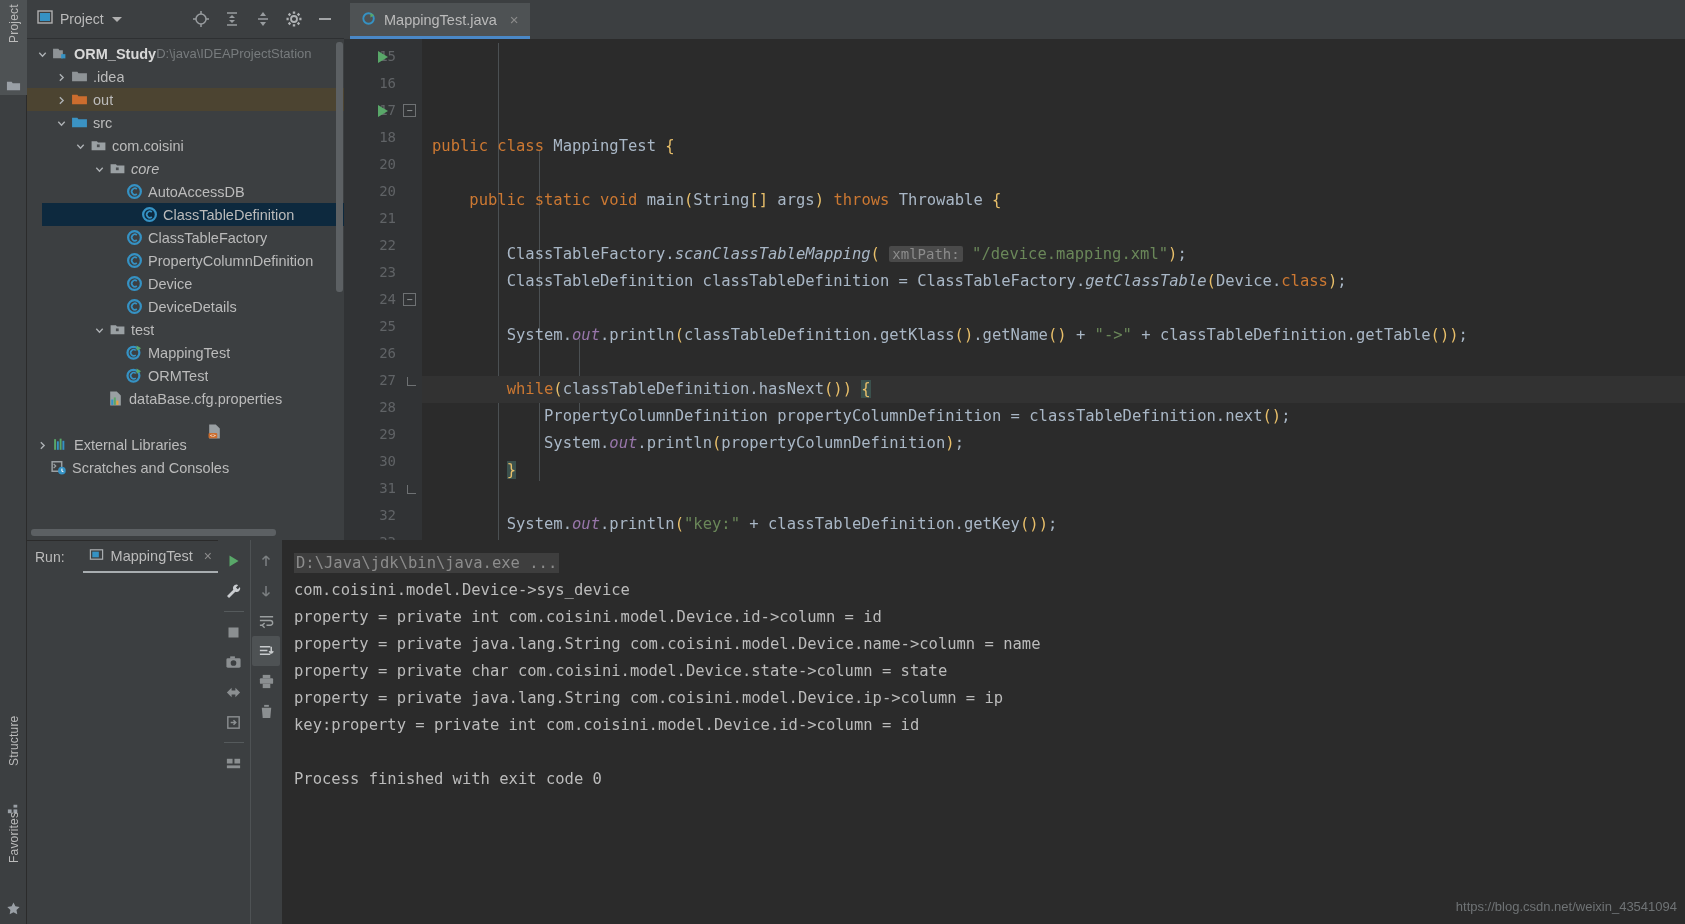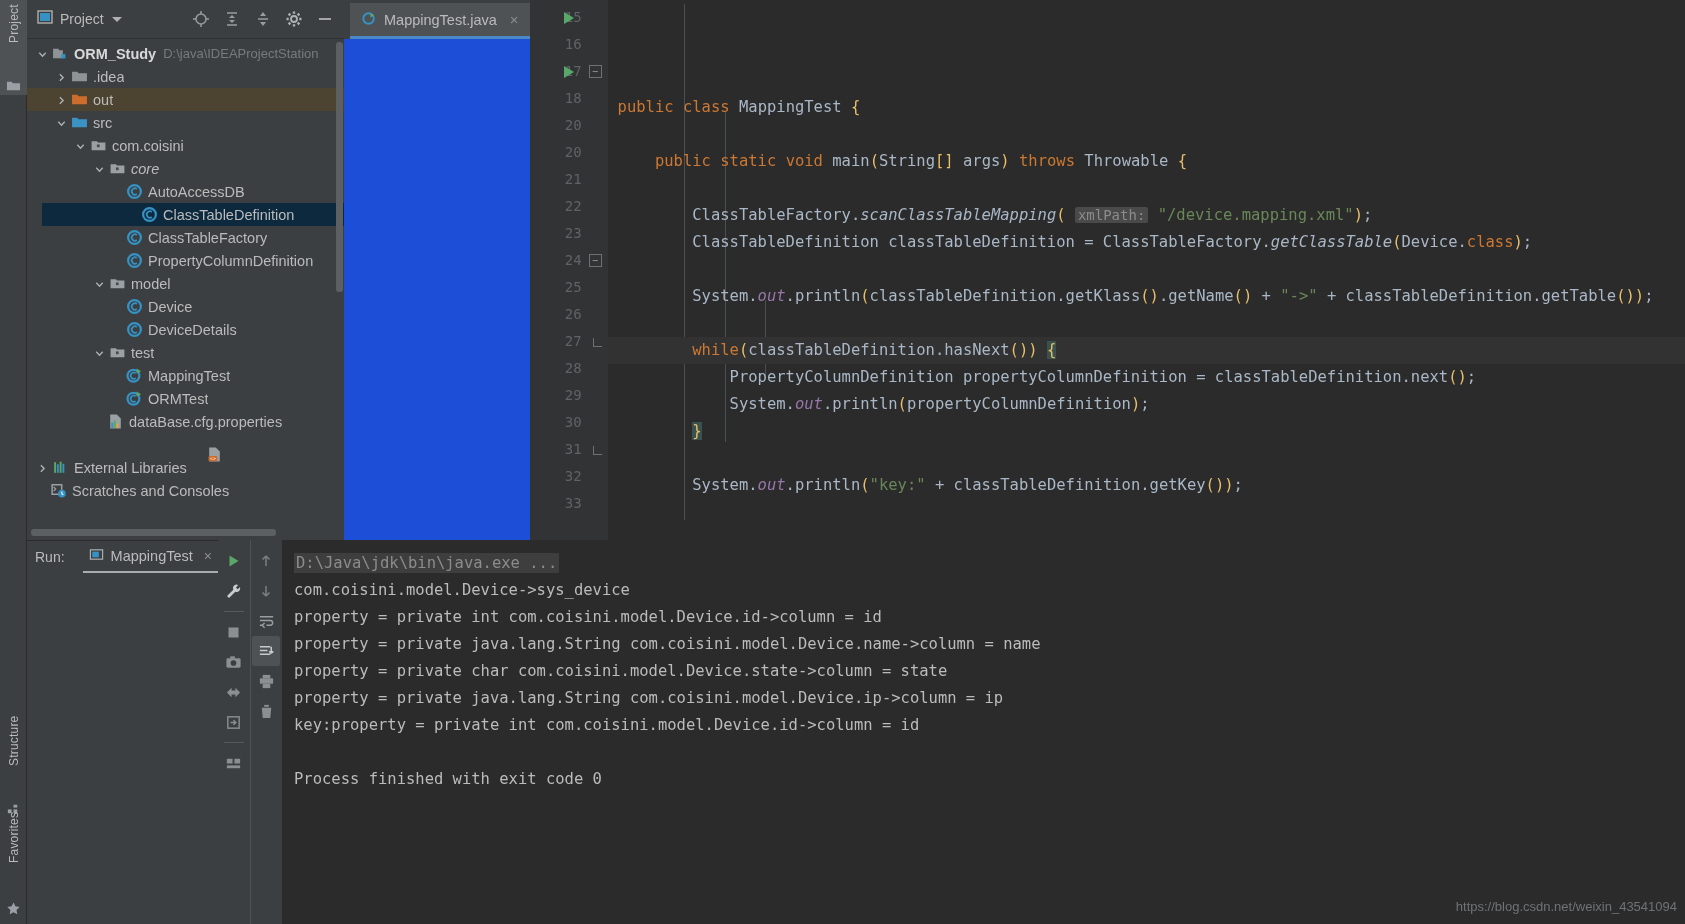--- a/index.html
+++ b/index.html
@@ -53,33 +53,33 @@
     display: flex; align-items: center; height: 23px; white-space: nowrap;
     font-size: 14.5px; color: #bbbbbb; padding-right: 4px; position: relative;
   }
   .row.sel { background: #0d293e; margin-left: 15px; }
   .row.hl  { background: #4c4431; }
   .twisty { width: 13px; height: 13px; flex: 0 0 13px; margin-right: 2px; }
   .nospace { width: 13px; flex: 0 0 13px; }
   .ico { width: 17px; height: 17px; flex: 0 0 17px; margin-right: 5px; }
   .lbl { overflow: hidden; text-overflow: clip; }
   .lbl.bold { font-weight: bold; color: #d8d8d8; }
-  .path { color: #777b7d; font-size: 13px; margin-left: 7px; }
+  .path { color: #777b7d; font-size: 13px; }
 
   .pp-scroll-v {
     position: absolute; right: 1px; top: 42px; width: 7px; height: 250px;
     background: #5c6063; border-radius: 3px;
   }
   .pp-scroll-h {
     position: absolute; left: 4px; bottom: 4px; height: 7px; width: 245px;
     background: #5c6063; border-radius: 3px;
   }
 
   
-  .editor-col { flex: 1; display: flex; flex-direction: row; background: #1d4ed8; position: relative; }
+  .editor-col { flex: 1; display: flex; flex-direction: column; background: #0f172a; position: relative; }
   .tabbar { height: 39px; background: #3c3f41; display: flex; align-items: flex-end; position: relative; }
   .etab {
     display: flex; align-items: center; height: 36px; padding: 0 11px 0 12px;
     background: #4e5254; border-bottom: 3px solid #4a88c7; gap: 7px;
     font-size: 14.5px; color: #bbbbbb; margin-left: 6px;
   }
   .etab .x { color: #8c8c8c; font-size: 15px; margin-left: 6px; }
 
   .code-area { flex: 1; display: flex; background: #2b2b2b; overflow: hidden; position: relative; }
   .gutter {
@@ -326,30 +326,20 @@
             <span class="lbl">ClassTableFactory</span>
           </div>
           <div class="row" style="padding-left: 86px;">
             <span class="nospace"></span>
             <span class="ico"><svg width="17" height="17" viewBox="0 0 16 16">
                 <circle cx="8" cy="8" r="6" fill="none" stroke="#3592c4" stroke-width="2.1"></circle>
                 <path d="M10.2 5.6a3 3 0 100 4.8" fill="none" stroke="#3592c4" stroke-width="1.6"></path>
               </svg></span>
             <span class="lbl">PropertyColumnDefinition</span>
           </div>
-          <div class="row" style="padding-left: 67px;">
-            <span class="twisty"><svg width="11" height="11" viewBox="0 0 12 12">
-                <path d="M2.5 4.2L6 7.8l3.5-3.6" stroke="#aeb2b5" stroke-width="1.5" fill="none"></path>
-              </svg></span>
-            <span class="ico"><svg width="17" height="17" viewBox="0 0 16 16">
-                <path d="M1.5 4h5l1 1.2h7v7.3h-13z" fill="#9aa0a3"></path>
-                <rect x="6.5" y="7" width="2.6" height="2.6" fill="#4a4d50"></rect>
-              </svg></span>
-            <span class="lbl">model</span>
-          </div>
           <div class="row" style="padding-left: 86px;">
             <span class="nospace"></span>
             <span class="ico"><svg width="17" height="17" viewBox="0 0 16 16">
                 <circle cx="8" cy="8" r="6" fill="none" stroke="#3592c4" stroke-width="2.1"></circle>
                 <path d="M10.2 5.6a3 3 0 100 4.8" fill="none" stroke="#3592c4" stroke-width="1.6"></path>
               </svg></span>
             <span class="lbl">Device</span>
           </div>
           <div class="row" style="padding-left: 86px;">
             <span class="nospace"></span>

